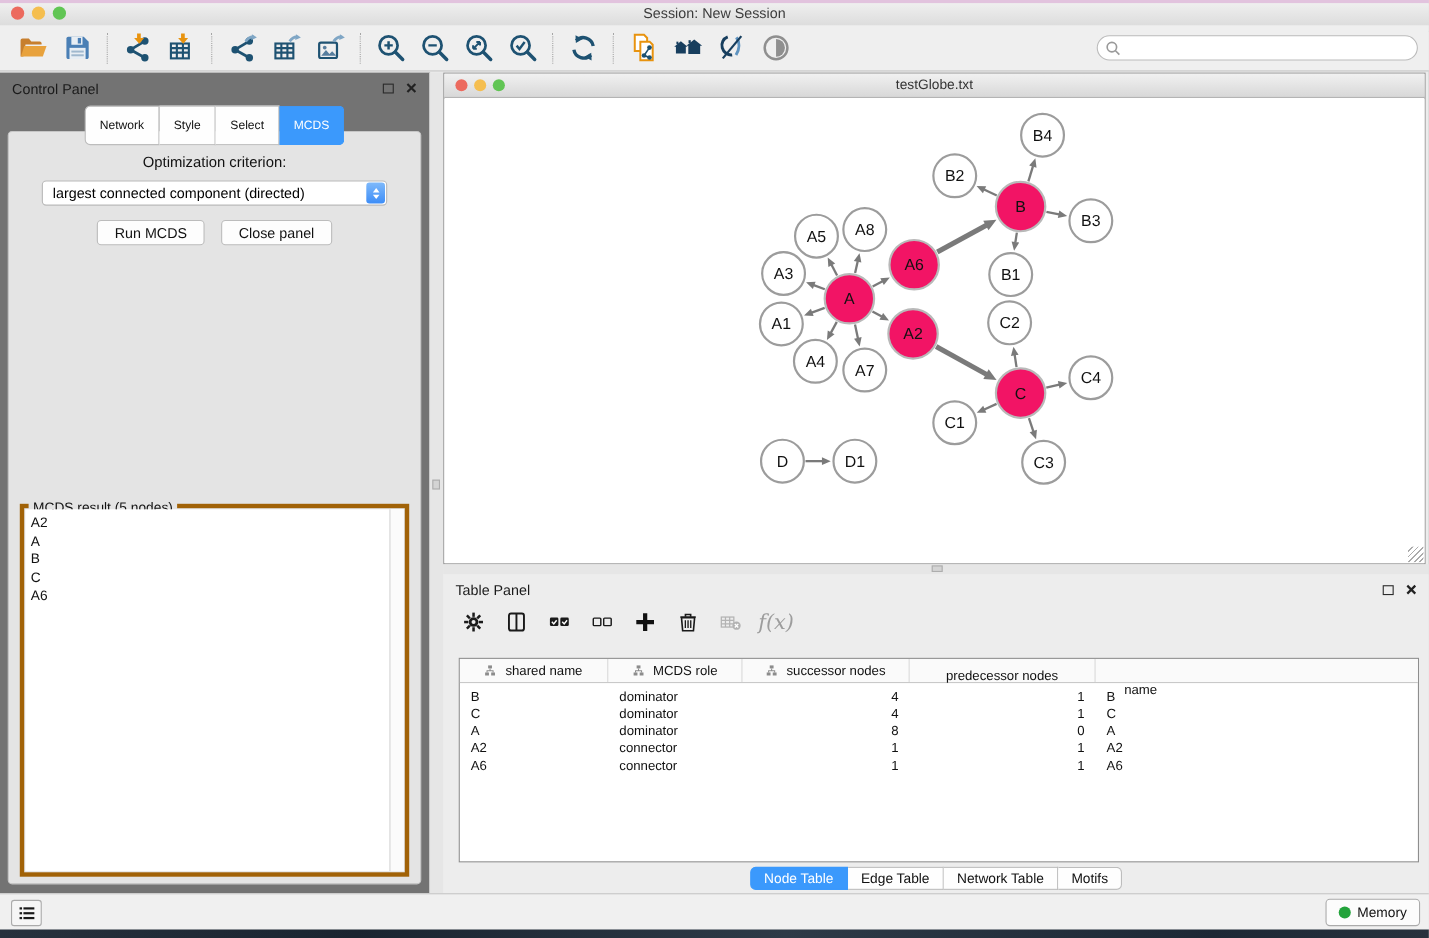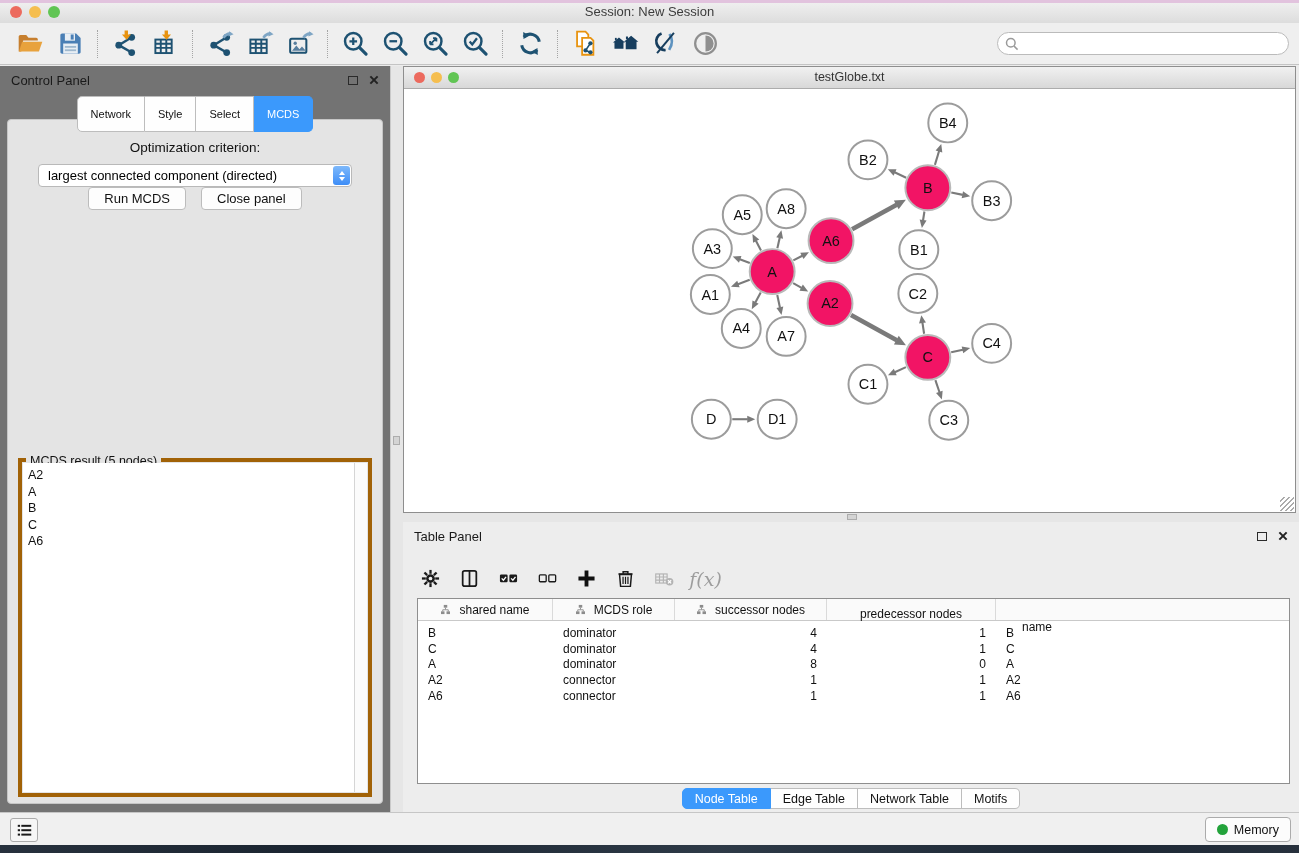--- a/index.html
+++ b/index.html
@@ -29,42 +29,42 @@
   .tab:first-child{border-left:1px solid #BDBDBD;border-radius:5px 0 0 5px}
   .tab:last-child{border-radius:0 5px 5px 0}
   .tab.active{background:#3B99FC;border-color:#3B99FC;color:#fff}
   .cp-content{position:absolute;left:7px;right:7px;top:53px;bottom:8px;background:#E4E4E4;border:1px solid #C6C6C6;border-radius:4px}
   .opt-label{text-align:center;margin-top:20px;font-size:13.5px;color:#111}
   .select{position:relative;margin:9px auto 0;width:314px;height:23px;background:#fff;border:1px solid #B9B9B9;border-radius:4px;font-size:13px;display:flex;align-items:center;padding-left:9px;cursor:pointer}
   .select-stepper{position:absolute;right:1px;top:1px;bottom:1px;width:17px;background:linear-gradient(#7EB9FB,#3D8DF7);border-radius:3px;display:flex;flex-direction:column;align-items:center;justify-content:center;gap:2px}
   .chev{width:0;height:0;border-left:3.5px solid transparent;border-right:3.5px solid transparent}
   .chev.up{border-bottom:4px solid #fff}
   .chev.down{border-top:4px solid #fff}
-  .btn-row{display:flex;justify-content:center;gap:15px;}
+  .btn-row{display:flex;justify-content:center;gap:15px;margin-top:13px}
   .btn{background:#FDFDFD;border:1px solid #BCBCBC;border-radius:4px;font-size:13px;padding:3px 15px;color:#111;cursor:pointer}
   .result-group{position:absolute;left:10px;right:10px;top:338px;bottom:6px;border:4px solid #a16207}
   .result-legend{position:absolute;top:-8px;left:4px;background:#E4E4E4;padding:0 4px;font-size:12.5px;color:#111}
   .result-list{position:absolute;left:1px;right:1px;top:1px;bottom:1px;background:#fff;display:flex}
   .result-items{flex:1;padding:4px 5px;font-size:12.5px;line-height:16.5px;color:#111}
   .scroll-track{width:13px;border-left:1px solid #D5D5D5;background:#FBFBFB}
   .divider{position:absolute;left:391px;top:0;width:12px;height:100%;background:#E6E6E6}
   .divider .grip{position:absolute;left:2px;top:370px;width:7px;height:9px;background:#D4D4D4;border:1px solid #ADADAD}
   .right-area{position:absolute;left:403px;top:0;right:0;height:100%}
   .network-window{position:absolute;left:0;top:0;right:3px;height:447px;border:1px solid #8E8E8E;background:#fff}
   .nw-titlebar{height:22px;background:linear-gradient(#F1F1F1,#D8D8D8);border-bottom:1px solid #ACACAC;position:relative}
   .nw-title{text-align:center;line-height:21px;font-size:12.5px;color:#333}
   .nw-lights{position:absolute;left:10px;top:5px;display:flex;gap:6px}
   .nw-light{width:11px;height:11px;border-radius:50%}
   .nw-canvas{position:absolute;left:0;right:0;top:23px;bottom:0;background:#fff;overflow:hidden}
   svg.graph{width:100%;height:100%;display:block}
   .resize-grip{position:absolute;right:1px;bottom:1px;width:14px;height:14px;background:repeating-linear-gradient(135deg,transparent 0 2.4px,#ABABAB 2.4px 3.6px)}
   .h-splitter{position:absolute;left:0;right:0;top:447px;height:9px;background:#E6E6E6}
   .h-splitter .grip{position:absolute;left:444px;top:1px;width:10px;height:6px;background:#D4D4D4;border:1px solid #ADADAD}
   .table-panel{position:absolute;left:0;right:0;top:456px;bottom:0;background:#EDEDED}
-  .tp-toolbar{position:absolute;left:12px;right:8px;top:28px;height:44px;display:flex;align-items:flex-end;gap:8px}
+  .tp-toolbar{position:absolute;left:12px;right:8px;top:28px;height:44px;display:flex;align-items:flex-start;gap:8px}
   .tp-btn{width:31px;height:31px;display:flex;align-items:center;justify-content:center;background:none;border:none;cursor:pointer}
   .tp-btn svg{width:21px;height:21px}
   .tp-btn.disabled{cursor:default}
   .fx{font-family:"DejaVu Serif",serif;font-style:italic;font-size:19px;color:#9D9D9D;padding-left:4px}
   .tbl{position:absolute;left:14px;right:9px;top:76px;bottom:28px;background:#fff;border:1px solid #8E8E8E;overflow:hidden;font-size:12px}
   .tbl-head{display:flex;height:22px;border-bottom:1px solid #C9C9C9;background:#FAFAFA}
   .th{display:flex;align-items:center;justify-content:center;gap:8px;border-right:1px solid #DADADA;color:#111;cursor:pointer}
   .th svg{width:11px;height:11px}
   .tbl-body{padding-top:4px}
   .tr{display:flex;height:15.8px;align-items:center}

